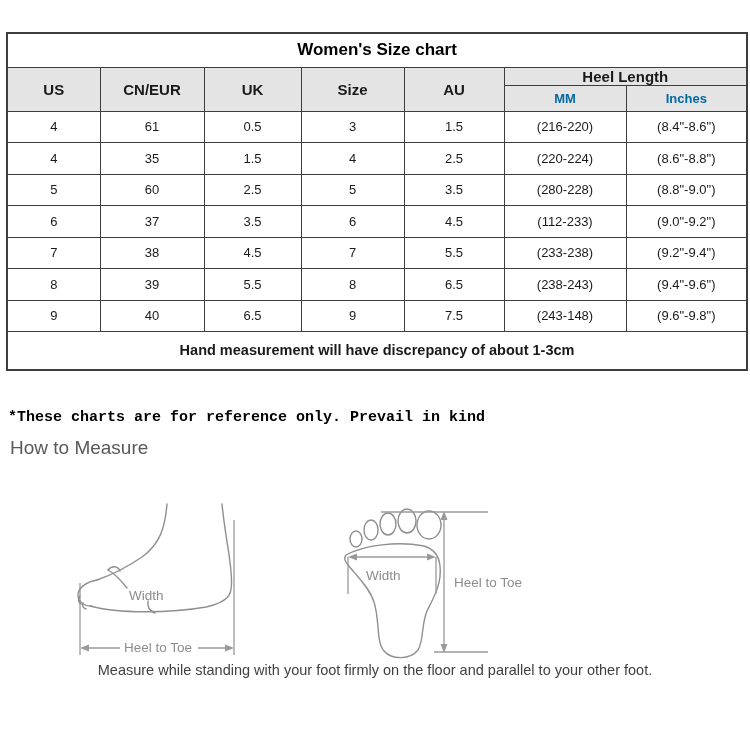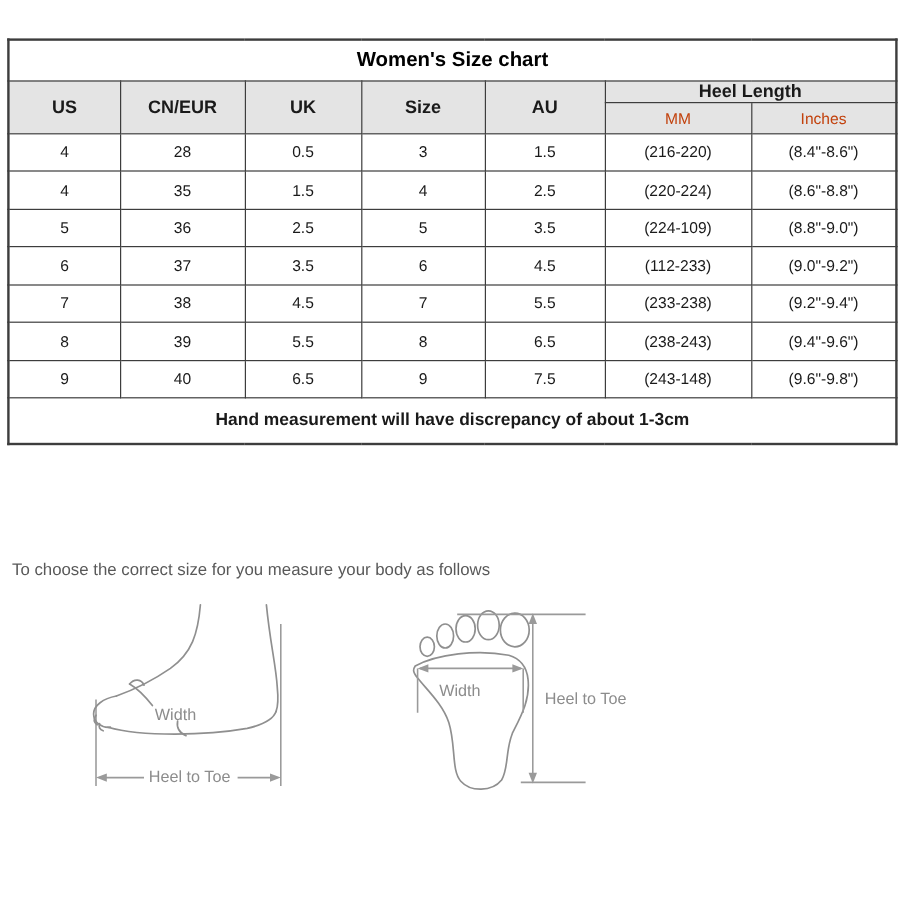--- a/index.html
+++ b/index.html
@@ -11,21 +11,21 @@
     border-collapse:collapse; table-layout:fixed;
   }
   table.size-chart th, table.size-chart td {
     border:1px solid #3d3d3d; text-align:center; vertical-align:middle;
     color:#1a1a1a;
   }
   table.size-chart { border:2px solid #3d3d3d; }
   tr.title-row th { height:34px; font-size:17px; font-weight:bold; background:#ffffff; color:#000; }
   tr.head-row th { background:#e4e4e4; font-size:15px; font-weight:bold; }
   tr.head-row .tall { height:27px; }
-  tr.sub-head th { background:#e4e4e4; font-size:13px; font-weight:normal; color:#c2410c; height:26px; }
+  tr.sub-head th { background:#e4e4e4; font-size:13px; font-weight:bold; color:#0369a1; height:26px; }
   tbody td { height:31.5px; font-size:13px; color:#222; background:#fff; }
   tfoot td {
     height:38px; background:#fff; color:#000;
     font-family:Liberation Sans, sans-serif; font-weight:bold; font-size:14.5px;
   }
 
   .ref-note {
     position:absolute; left:8px; top:409px;
     font-family:"Liberation Mono", monospace; font-weight:bold; font-size:15px; color:#000;
   }
@@ -72,43 +72,43 @@
         <th colspan="2">Heel Length</th>
       </tr>
       <tr class="sub-head">
         <th>MM</th>
         <th>Inches</th>
       </tr>
     </thead>
     <tbody>
       <tr>
         <td>4</td>
-          <td>28</td>
+          <td>61</td>
           <td>0.5</td>
           <td>3</td>
           <td>1.5</td>
           <td>(216-220)</td>
           <td>(8.4"-8.6")</td>
       </tr>
       <tr>
         <td>4</td>
           <td>35</td>
           <td>1.5</td>
           <td>4</td>
           <td>2.5</td>
           <td>(220-224)</td>
           <td>(8.6"-8.8")</td>
       </tr>
       <tr>
         <td>5</td>
-          <td>36</td>
+          <td>60</td>
           <td>2.5</td>
           <td>5</td>
           <td>3.5</td>
-          <td>(224-109)</td>
+          <td>(280-228)</td>
           <td>(8.8"-9.0")</td>
       </tr>
       <tr>
         <td>6</td>
           <td>37</td>
           <td>3.5</td>
           <td>6</td>
           <td>4.5</td>
           <td>(112-233)</td>
           <td>(9.0"-9.2")</td>
@@ -141,22 +141,23 @@
           <td>(9.6"-9.8")</td>
       </tr>
     </tbody>
     <tfoot>
       <tr>
         <td colspan="7">Hand measurement will have discrepancy of about 1-3cm</td>
       </tr>
     </tfoot>
   </table>
 
-
-  <div class="htm-sub">To choose the correct size for you measure your body as follows</div>
+  <div class="ref-note">*These charts are for reference only. Prevail in kind</div>
+
+  <div class="htm-title">How to Measure</div>
 
   <svg class="diagram" style="left:70px; top:500px;" width="190" height="160" viewBox="0 0 190 160">
     <g stroke="#9a9a9a" fill="none" stroke-width="1.3">
       <line x1="10" y1="83" x2="10" y2="155"></line>
       <line x1="164" y1="20" x2="164" y2="155"></line>
       <line x1="13" y1="148" x2="50" y2="148"></line>
       <line x1="128" y1="148" x2="161" y2="148"></line>
     </g>
     <polygon points="10,148 19,144.5 19,151.5" fill="#9a9a9a"></polygon>
     <polygon points="164,148 155,144.5 155,151.5" fill="#9a9a9a"></polygon>
@@ -193,14 +194,15 @@
       <line x1="98" y1="154" x2="152" y2="154"></line>
     </g>
     <polygon points="12,59 21,55.5 21,62.5" fill="#9a9a9a"></polygon>
     <polygon points="100,59 91,55.5 91,62.5" fill="#9a9a9a"></polygon>
     <polygon points="108,13 104.5,22 111.5,22" fill="#9a9a9a"></polygon>
     <polygon points="108,155 104.5,146 111.5,146" fill="#9a9a9a"></polygon>
     <text x="30" y="82">Width</text>
     <text x="118" y="89">Heel to Toe</text>
   </svg>
 
+  <div class="bottom-note">Measure while standing with your foot firmly on the floor and parallel to your other foot.</div>
 
 </div>
 
 </body></html>

